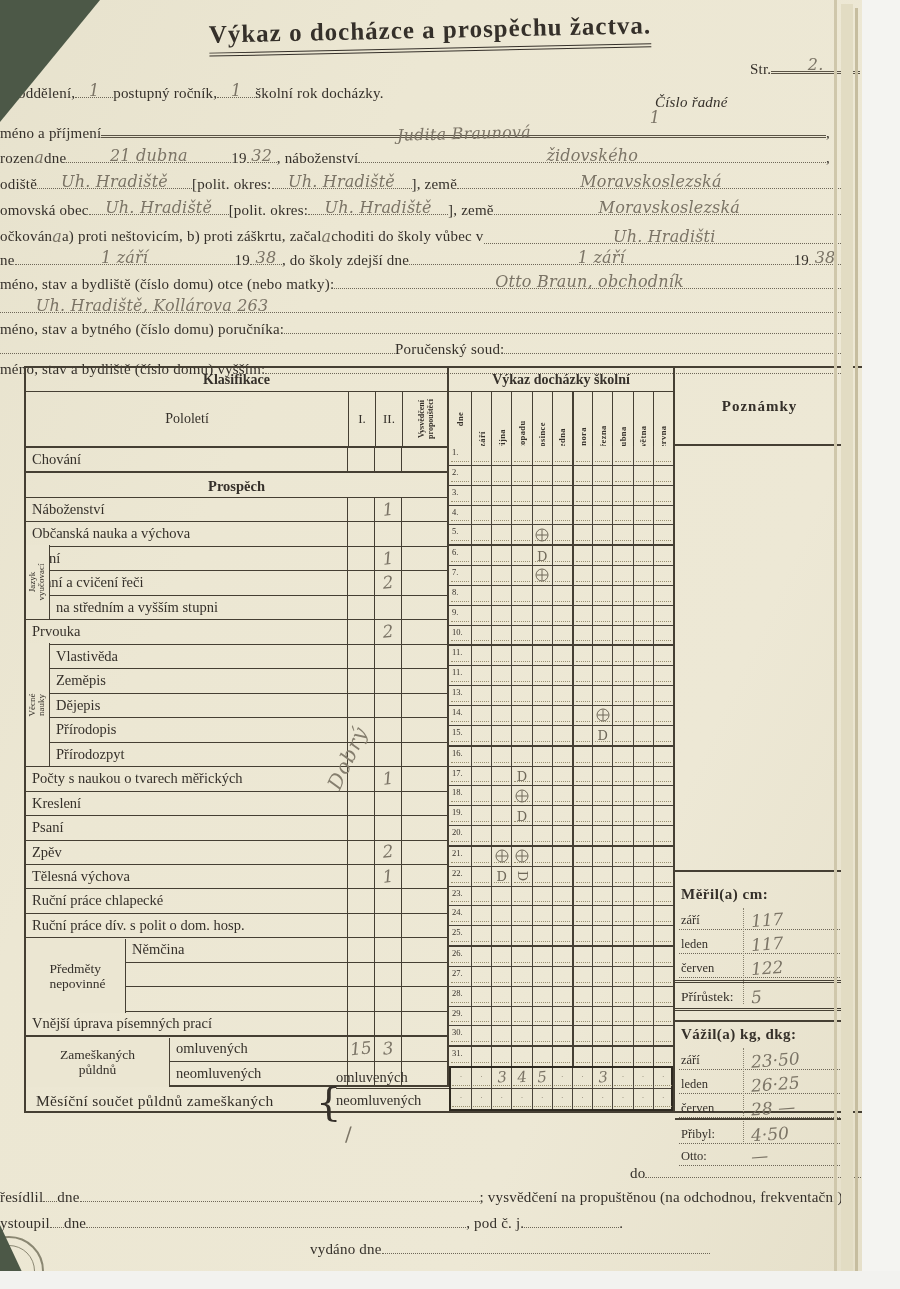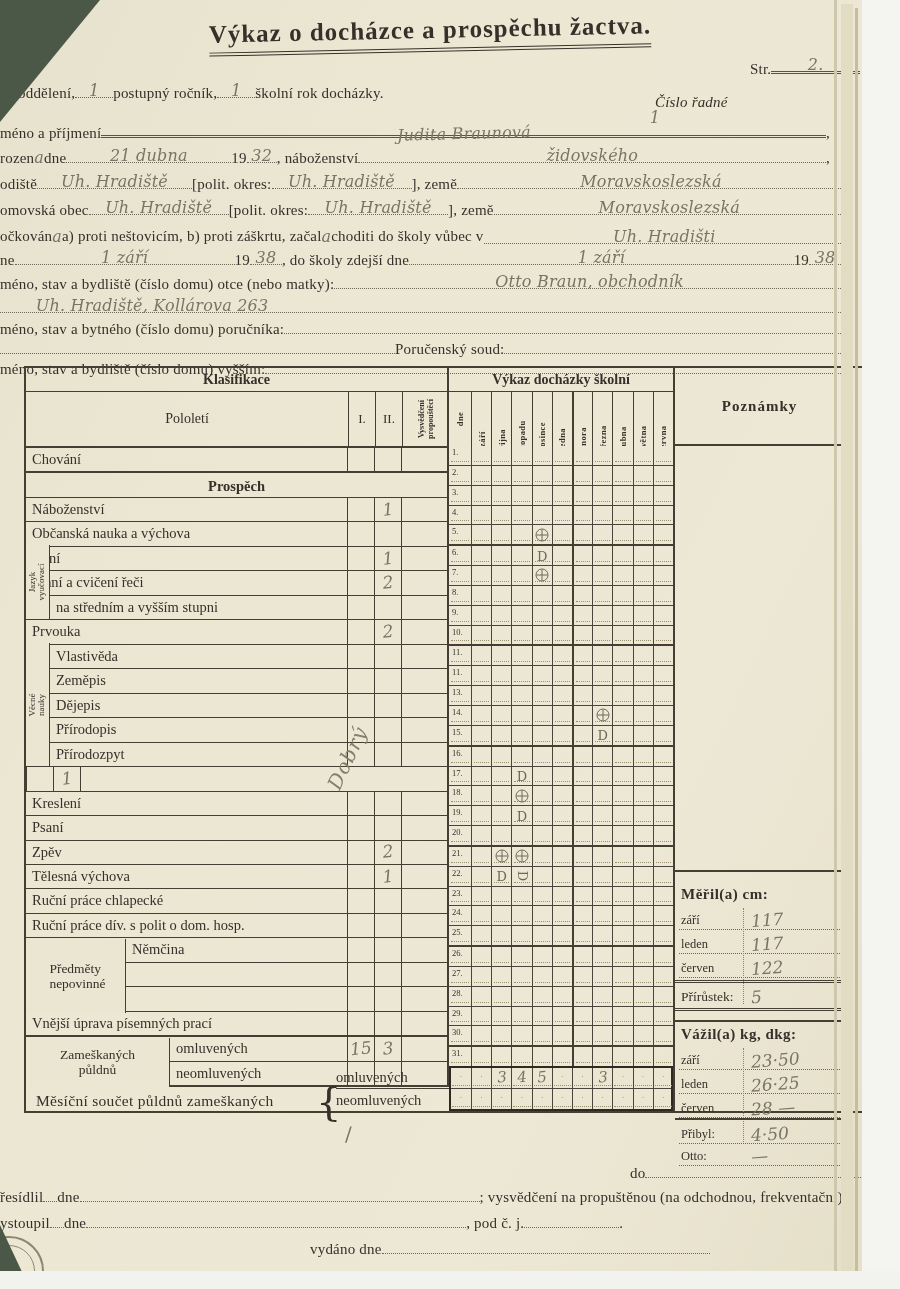--- a/index.html
+++ b/index.html
@@ -489,20 +489,21 @@
           <div class="cell-ii"></div>
           <div class="cell-d"></div>
         </div>
         <div class="crow indent">
           <div class="clabel">Přírodozpyt</div>
           <div class="cell-i"></div>
           <div class="cell-ii"></div>
           <div class="cell-d"></div>
         </div>
         <div class="crow simple">
+          <div class="clabel">Počty s naukou o tvarech měřických</div>
           <div class="cell-i"></div>
           <div class="cell-ii">
             <span class="grade">1</span>
           </div>
           <div class="cell-d"></div>
         </div>
         <div class="crow simple">
           <div class="clabel">Kreslení</div>
           <div class="cell-i"></div>
           <div class="cell-ii"></div>

